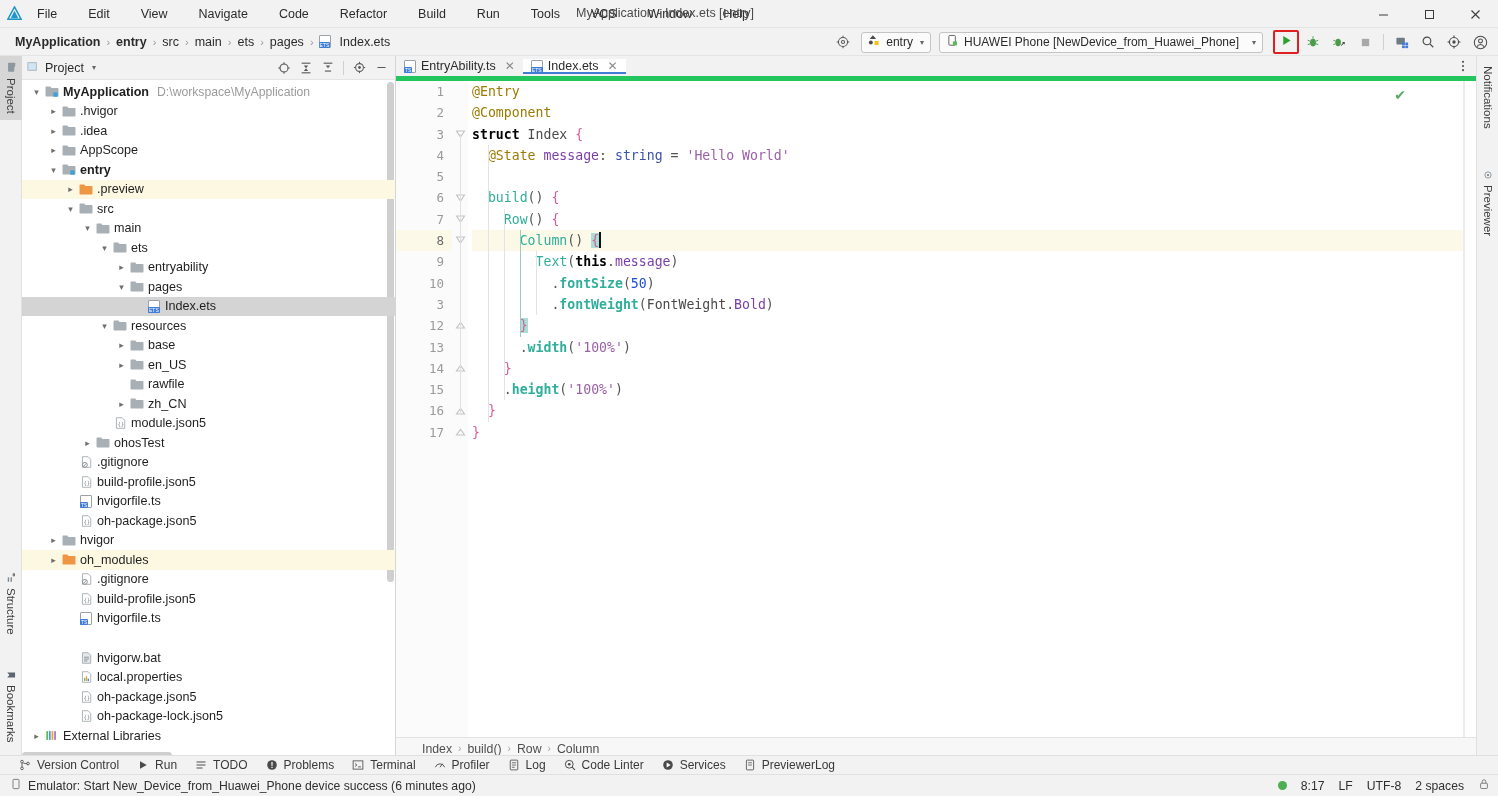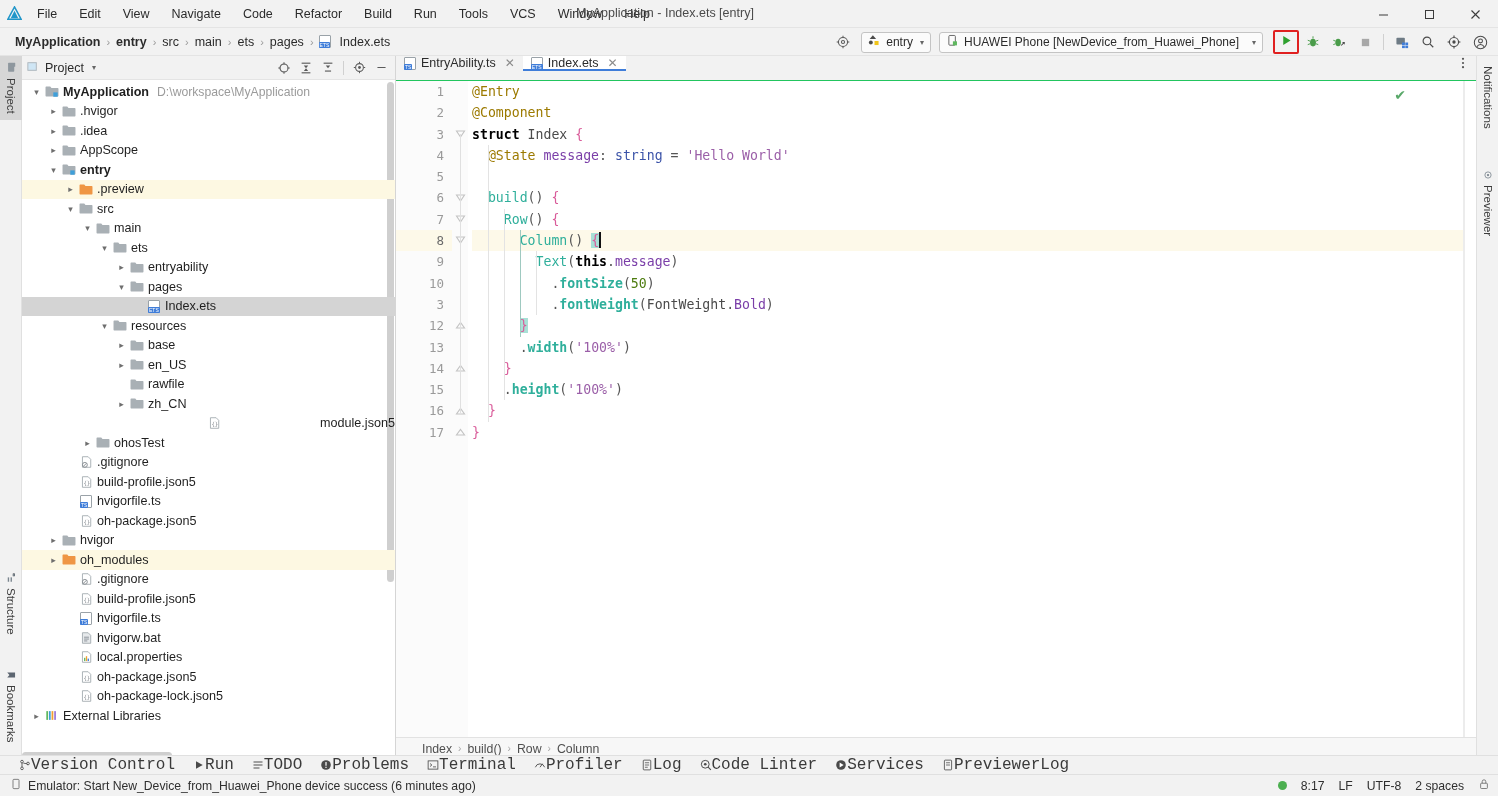--- a/index.html
+++ b/index.html
@@ -13,21 +13,21 @@
   }
   #app { position: relative; width: 1498px; height: 796px; }
 
   
   .titlebar {
     position: absolute; left: 0; top: 0; width: 1498px; height: 28px;
     background: #f2f2f2; display: flex; align-items: center;
     border-bottom: 1px solid #e4e4e4;
   }
   .app-logo { width: 28px; display:flex; align-items:center; justify-content:center; }
-  .menubar { display: flex; align-items: center; gap: 4px; }
+  .menubar { display: flex; align-items: center; gap: 13px; }
   .menu-item {
     padding: 3px 9px; font-size: 12.5px; color: #2b2b2b; cursor: default;
     white-space: nowrap;
   }
   .win-title {
     position:absolute; left: 576px; top: 6px;
     font-size: 12.5px; color: #4a4a4a; white-space: nowrap;
   }
   .win-buttons { position: absolute; right: 0; top: 0; height: 28px; display: flex; }
   .win-btn {
@@ -133,22 +133,22 @@
     position:absolute; left: 0px; bottom: 0px; height: 7px; width: 150px;
     background: #cfcfcf; border-radius: 4px;
   }
 
   
   .editor-area {
     position: absolute; left: 396px; top: 56px; width: 1080px; height: 703px;
     background: #ffffff; display: flex; flex-direction: column;
   }
   .tabbar {
-    height: 25px; background: #f2f2f2; display: flex; align-items: flex-start;
-    border-bottom: 1px solid #22c55e; position: relative; flex: 0 0 25px;
+    height: 25px; background: #f2f2f2; display: flex; align-items: center;
+    border-bottom: 5px solid #22c55e; position: relative; flex: 0 0 25px;
   }
   .etab {
     display: flex; align-items: center; gap: 5px; padding: 0 8px;
     font-size: 12.5px; color: #2b2b2b; position: relative; background: #f2f2f2;
   }
   .etab.active { background: #ffffff; }
   .etab.active::after {
     content:''; position:absolute; left:0; right:0; bottom:-1px; height: 2px; background:#3f7dd9;
   }
   .etab .x { color: #8a8a8a; font-size: 12px; margin-left: 4px; }
@@ -176,21 +176,21 @@
   }
   .cline { height: 21.3px; position: relative; }
   .cline.cur { background: #fdf9e9; }
   
   .k-dec   { color: #9c7a00; }           
   .k-kw    { color: #000000; font-weight: bold; } 
   .k-type  { color: #4a4a4a; }
   .k-fn    { color: #2faf9b; }           
   .k-prop  { color: #2faf9b; font-weight: bold; }
   .k-str   { color: #9b5fa8; }
-  .k-num   { color: #4d7c0f; }
+  .k-num   { color: #1d4ed8; }
   .k-brace { color: #d95c9a; }
   .k-punct { color: #555555; }
   .k-this  { color: #000000; font-weight: bold; }
   .k-blue  { color: #3b53a8; }
   .k-var   { color: #7a3ea8; }
   .k-eq    { color: #555; }
   .brace-hl { background: #a8e0d6; }
   .caret-bar {
     display:inline-block; width: 2px; height: 16px; background: #111;
     vertical-align: -3px;
@@ -218,22 +218,22 @@
   .ed-breadcrumb .c { font-size: 12.3px; color: #4f4f4f; padding: 0 4px; }
   .ed-breadcrumb .s { font-size: 10px; color: #a5a5a5; }
 
   
   .bottombar {
     position: absolute; left: 0; bottom: 22px; width: 1498px; height: 19px;
     background: #f2f2f2; display: flex; align-items: center;
     border-top: 1px solid #e0e0e0; padding-left: 10px; gap: 0;
   }
   .bb-item {
-    display: flex; align-items: center; gap: 0; font-size: 16px; color: #3a3a3a;
-    padding: 0 9px; height: 19px; white-space: nowrap; font-family: Liberation Mono, monospace;
+    display: flex; align-items: center; gap: 6px; font-size: 12px; color: #3a3a3a;
+    padding: 0 9px; height: 19px; white-space: nowrap;
   }
 
   
   .statusbar {
     position: absolute; left: 0; bottom: 0; width: 1498px; height: 22px;
     background: #f2f2f2; display: flex; align-items: center; padding-left: 10px;
     border-top: 1px solid #e0e0e0; font-size: 12.2px; color: #2f2f2f;
   }
   .sb-left { display:flex; align-items:center; gap: 6px; }
   .sb-right {
@@ -684,21 +684,21 @@
         </div>
         <div class="trow" style="padding-left: 93px;">
           <span class="arrow">▸</span>
           <span class="ico">
             <svg width="14" height="13" viewBox="0 0 16 14">
               <path d="M0.6 2.2 a0.8 0.8 0 0 1 0.8-0.8 H6 l1.4 1.6 H14.6 a0.8 0.8 0 0 1 0.8 0.8 V11.8 a0.8 0.8 0 0 1 -0.8 0.8 H1.4 a0.8 0.8 0 0 1 -0.8 -0.8 Z" fill="#a9b0b5"></path>
             </svg>
           </span>
           <span class="lbl">zh_CN</span>
         </div>
-        <div class="trow" style="padding-left: 76px; justify-content: space-between;">
+        <div class="trow" style="padding-left: 76px;">
           <span class="arrow"></span>
           <span class="ico">
             <svg width="13" height="14" viewBox="0 0 16 16">
               <path d="M3 1.5 H10 L13.2 4.7 V14.5 H3 Z" fill="#fff" stroke="#9aa2a8" stroke-width="1"></path>
               <text x="4.2" y="12" font-size="7" fill="#8a8f94" font-family="monospace">{}</text>
             </svg>
           </span>
           <span class="lbl">module.json5</span>
         </div>
         <div class="trow" style="padding-left: 59px;">
@@ -791,21 +791,21 @@
         </div>
         <div class="trow" style="padding-left: 42px;">
           <span class="arrow"></span>
           <span class="ico">
             <span class="filebox">
               <span class="tag ts">TS</span>
             </span>
           </span>
           <span class="lbl">hvigorfile.ts</span>
         </div>
-        <div class="trow" style="padding-left: 42px;">
+        <div class="trow" style="padding-left: 42px; margin-top: 20px;">
           <span class="arrow"></span>
           <span class="ico">
             <svg width="13" height="14" viewBox="0 0 16 16">
               <path d="M3 1.5 H10 L13.2 4.7 V14.5 H3 Z" fill="#e6e9eb" stroke="#9aa2a8" stroke-width="1"></path>
               <line x1="5" y1="7" x2="11" y2="7" stroke="#7a818a" stroke-width="1"></line>
               <line x1="5" y1="9.3" x2="11" y2="9.3" stroke="#7a818a" stroke-width="1"></line>
               <line x1="5" y1="11.6" x2="9" y2="11.6" stroke="#7a818a" stroke-width="1"></line>
             </svg>
           </span>
           <span class="lbl">hvigorw.bat</span>

